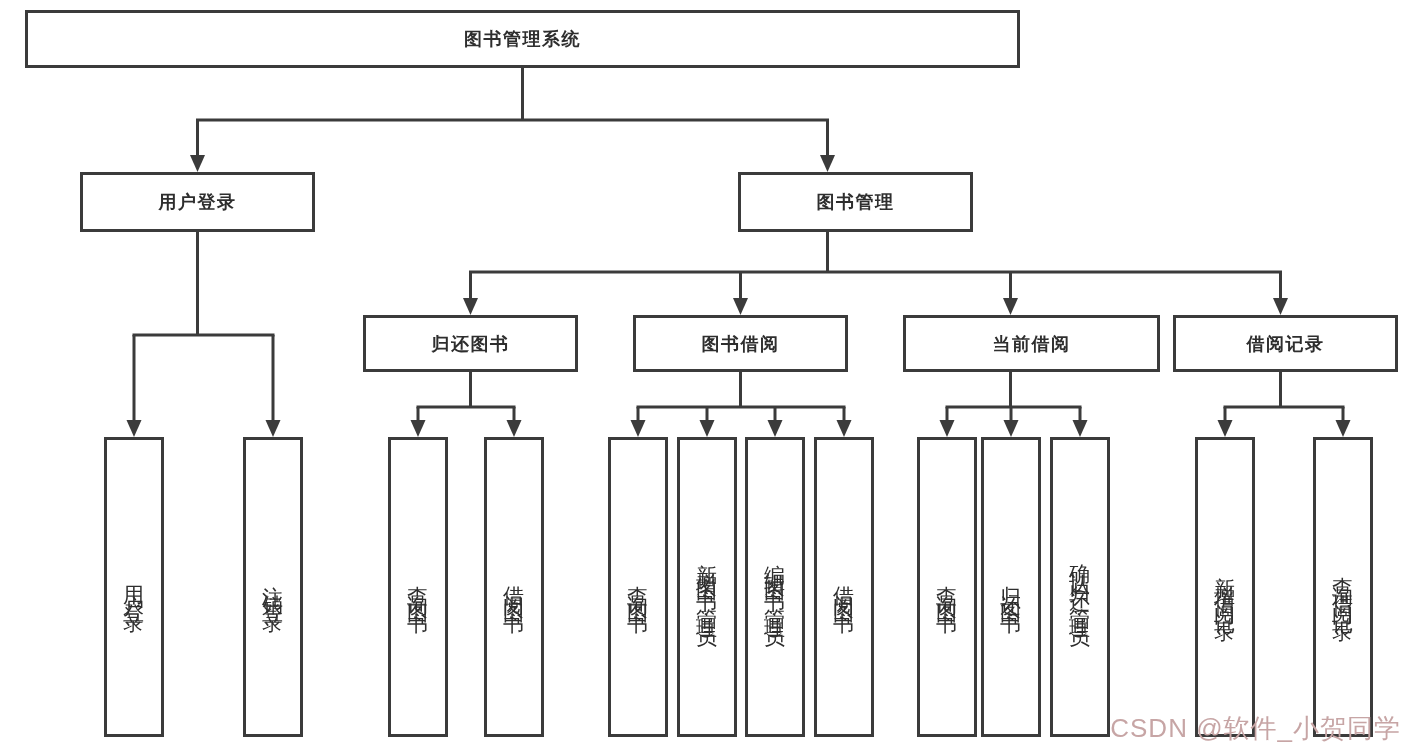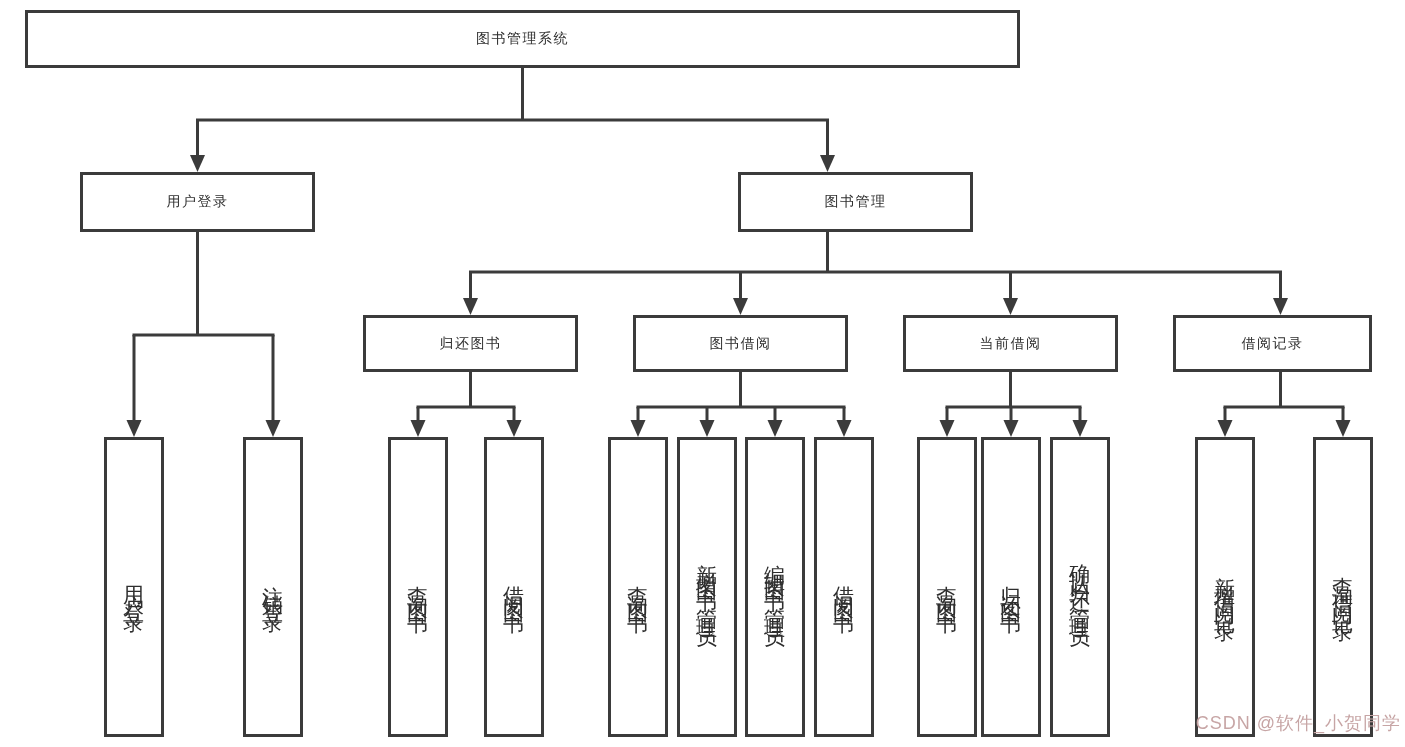--- a/index.html
+++ b/index.html
@@ -4,28 +4,28 @@
 <style>
   html,body{margin:0;padding:0;background:#ffffff;}
   .canvas{
     position:relative;width:1405px;height:747px;background:#ffffff;
     font-family:"Liberation Sans","DejaVu Sans",sans-serif;overflow:hidden;
   }
   .node{
     position:absolute;box-sizing:border-box;border:3px solid #3b3b3b;background:#ffffff;
     display:flex;align-items:center;justify-content:center;color:#2e2e2e;
   }
-  .hnode{font-size:14px;letter-spacing:1.5px;font-weight:400;}
+  .hnode{font-size:18px;letter-spacing:1.5px;font-weight:700;}
   .vnode span{
     writing-mode:vertical-rl;text-orientation:mixed;
     font-size:21px;letter-spacing:9px;line-height:1;white-space:nowrap;color:#2e2e2e;
   }
   #edges{position:absolute;left:0;top:0;pointer-events:none;}
   .watermark{
-    position:absolute;right:4px;top:711px;font-size:18px;letter-spacing:1px;
+    position:absolute;right:4px;top:711px;font-size:26px;letter-spacing:1px;
     color:#c7a5a5;white-space:nowrap;
   }
 </style>
 </head>
 <body>
 
 <div class="canvas">
 
   <svg id="edges" width="1405" height="747">
       <line x1="522.5" y1="68" x2="522.5" y2="120" stroke="#3b3b3b" stroke-width="3"></line>
@@ -92,24 +92,24 @@
   <div class="node hnode" style="left:738px;top:172px;width:235px;height:60px;">
     <span>图书管理</span>
   </div>
 
   <div class="node hnode" style="left:363px;top:315px;width:215px;height:57px;">
     <span>归还图书</span>
   </div>
   <div class="node hnode" style="left:633px;top:315px;width:215px;height:57px;">
     <span>图书借阅</span>
   </div>
-  <div class="node hnode" style="left:903px;top:315px;width:215px;height:57px;">
+  <div class="node hnode" style="left:903px;top:315px;width:257px;height:57px;">
     <span>当前借阅</span>
   </div>
-  <div class="node hnode" style="left:1173px;top:315px;width:199px;height:57px;">
+  <div class="node hnode" style="left:1173px;top:315px;width:225px;height:57px;">
     <span>借阅记录</span>
   </div>
 
   <div class="node vnode" style="left:104px;top:437px;width:60px;height:300px;">
     <span>用户登录</span>
   </div>
   <div class="node vnode" style="left:243px;top:437px;width:60px;height:300px;">
     <span>注销登录</span>
   </div>
 

